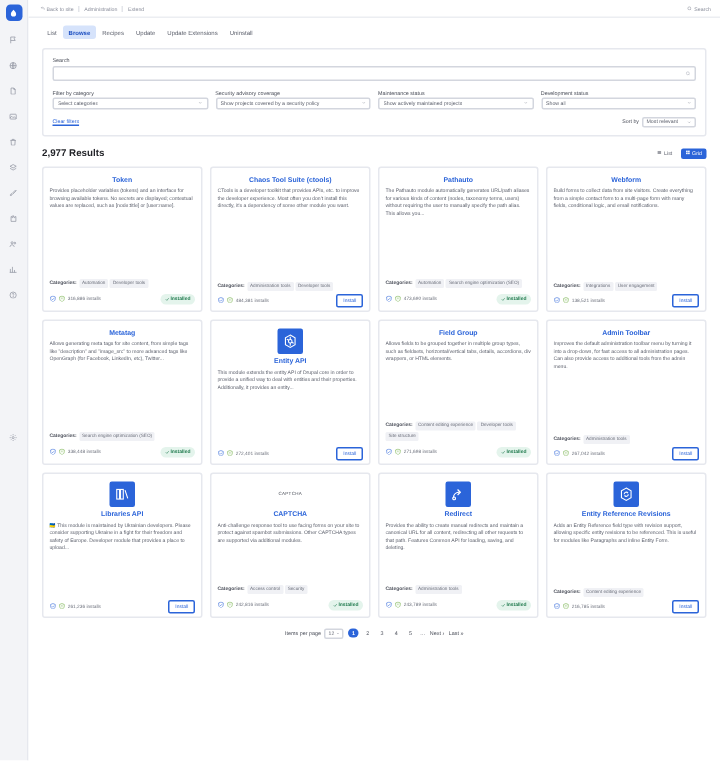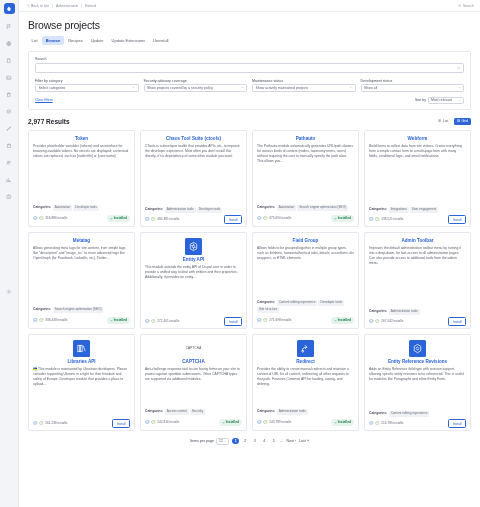--- a/index.html
+++ b/index.html
@@ -299,21 +299,20 @@
         <svg viewBox="0 0 24 24" fill="none" stroke="currentColor" stroke-width="2.5">
             <circle cx="11" cy="11" r="7"></circle>
             <path d="M20 20l-4-4"></path>
           </svg>
         <span>Search</span>
       </div>
     </div>
 
     <div class="content">
 
-      <h1 class="page-title">Browse projects</h1>
 
       <div class="tabs">
         <div class="tab">List</div>
         <div class="tab active">Browse</div>
         <div class="tab">Recipes</div>
         <div class="tab">Update</div>
         <div class="tab">Update Extensions</div>
         <div class="tab">Uninstall</div>
       </div>
 

